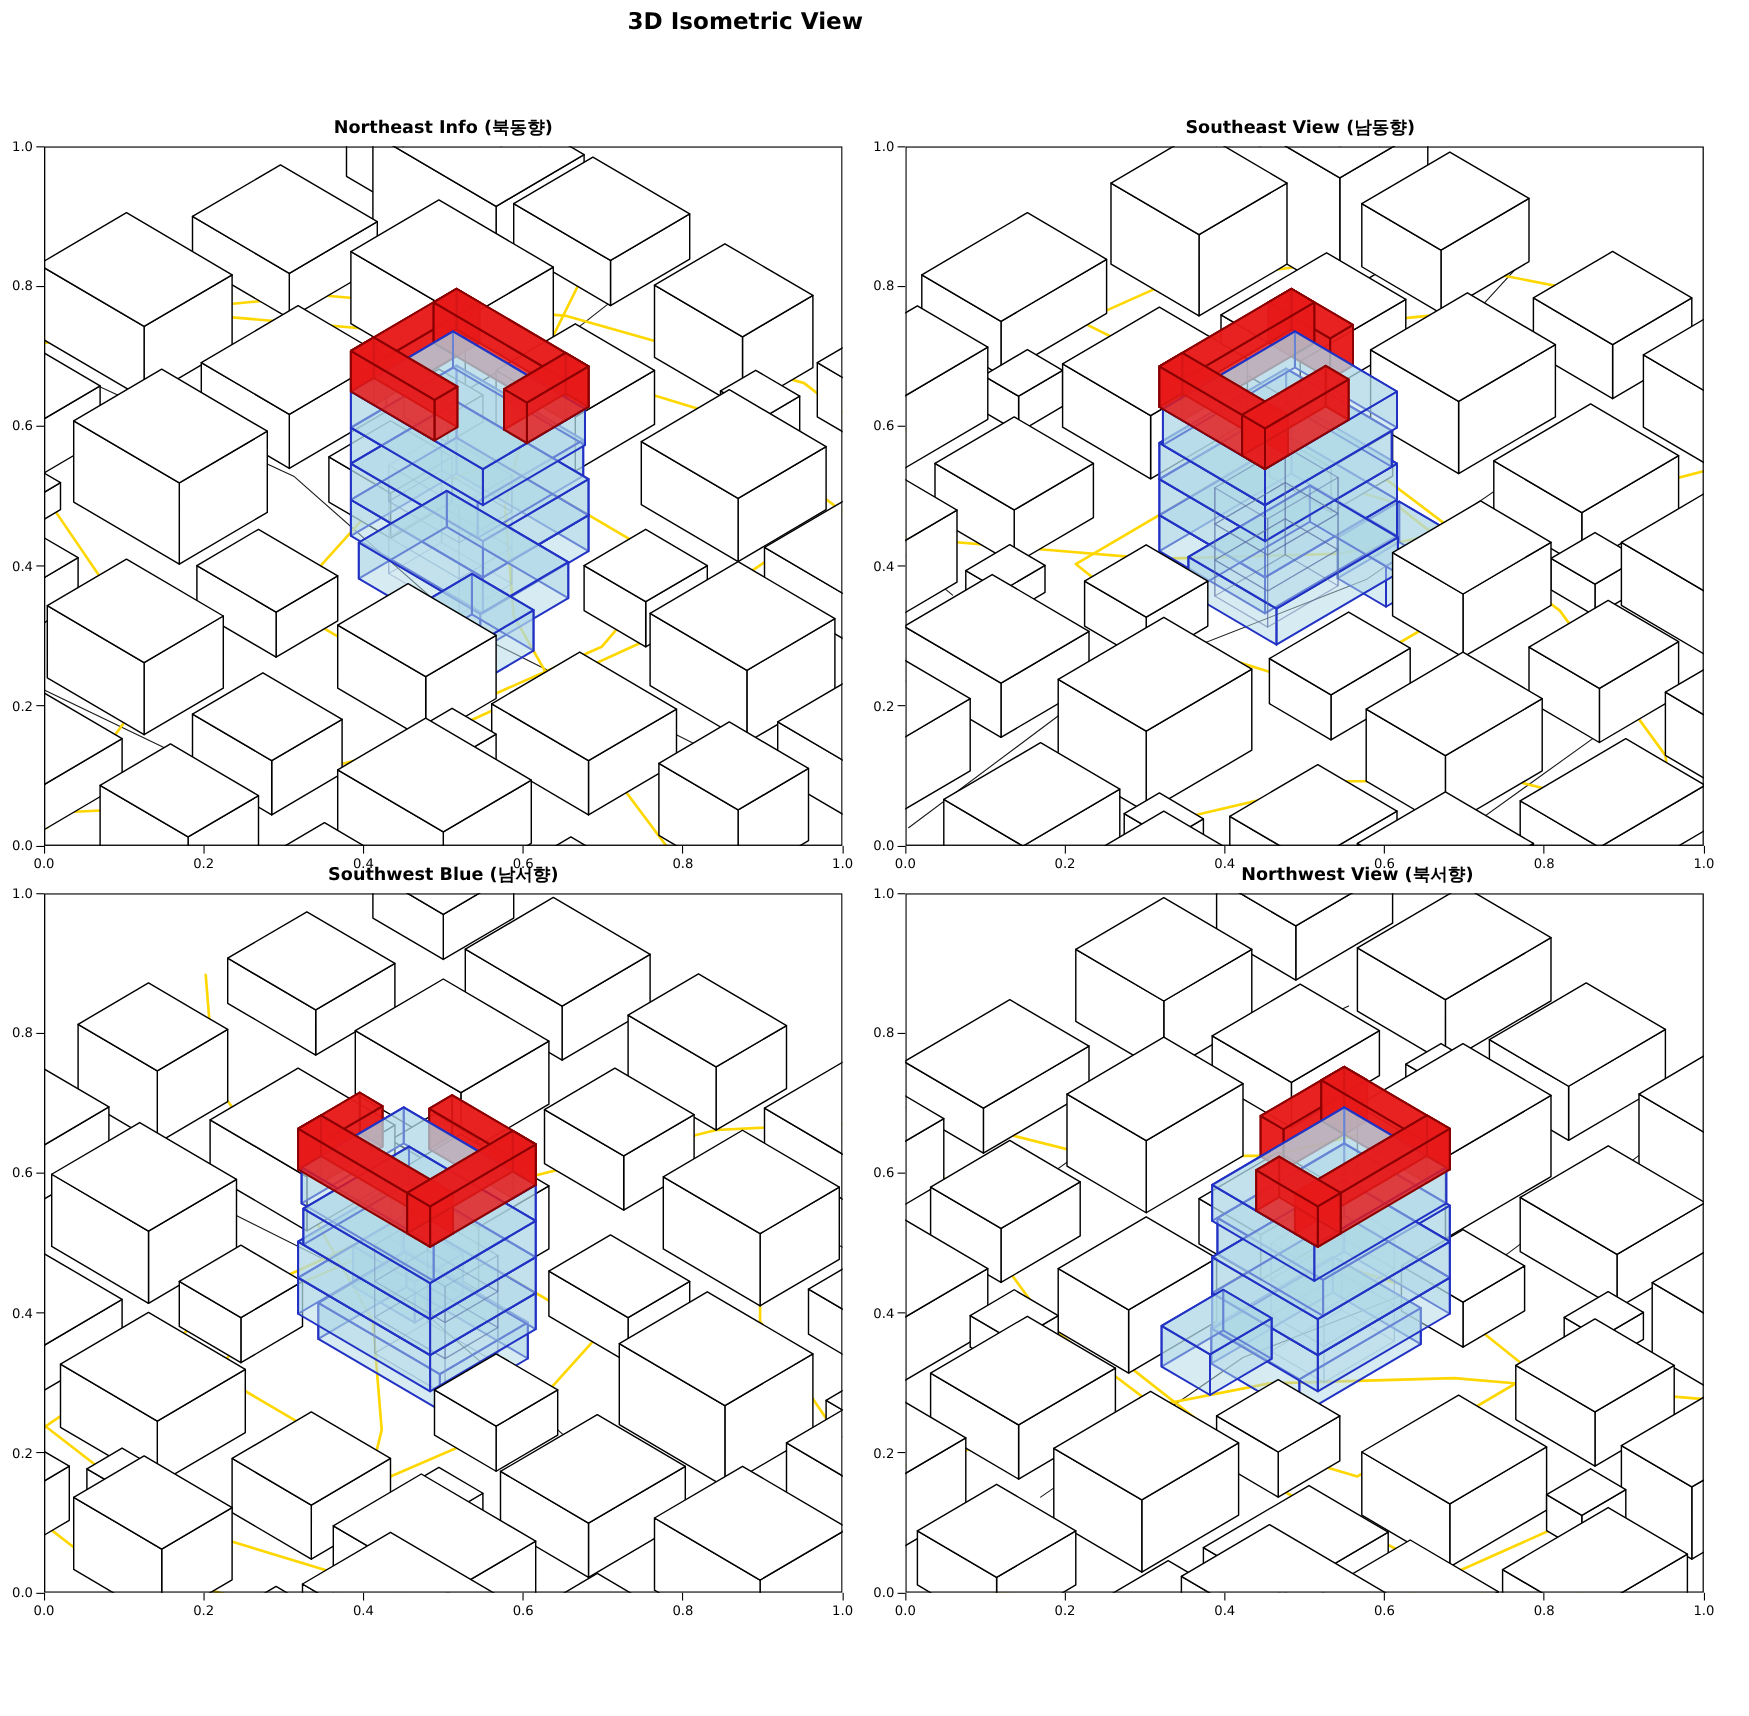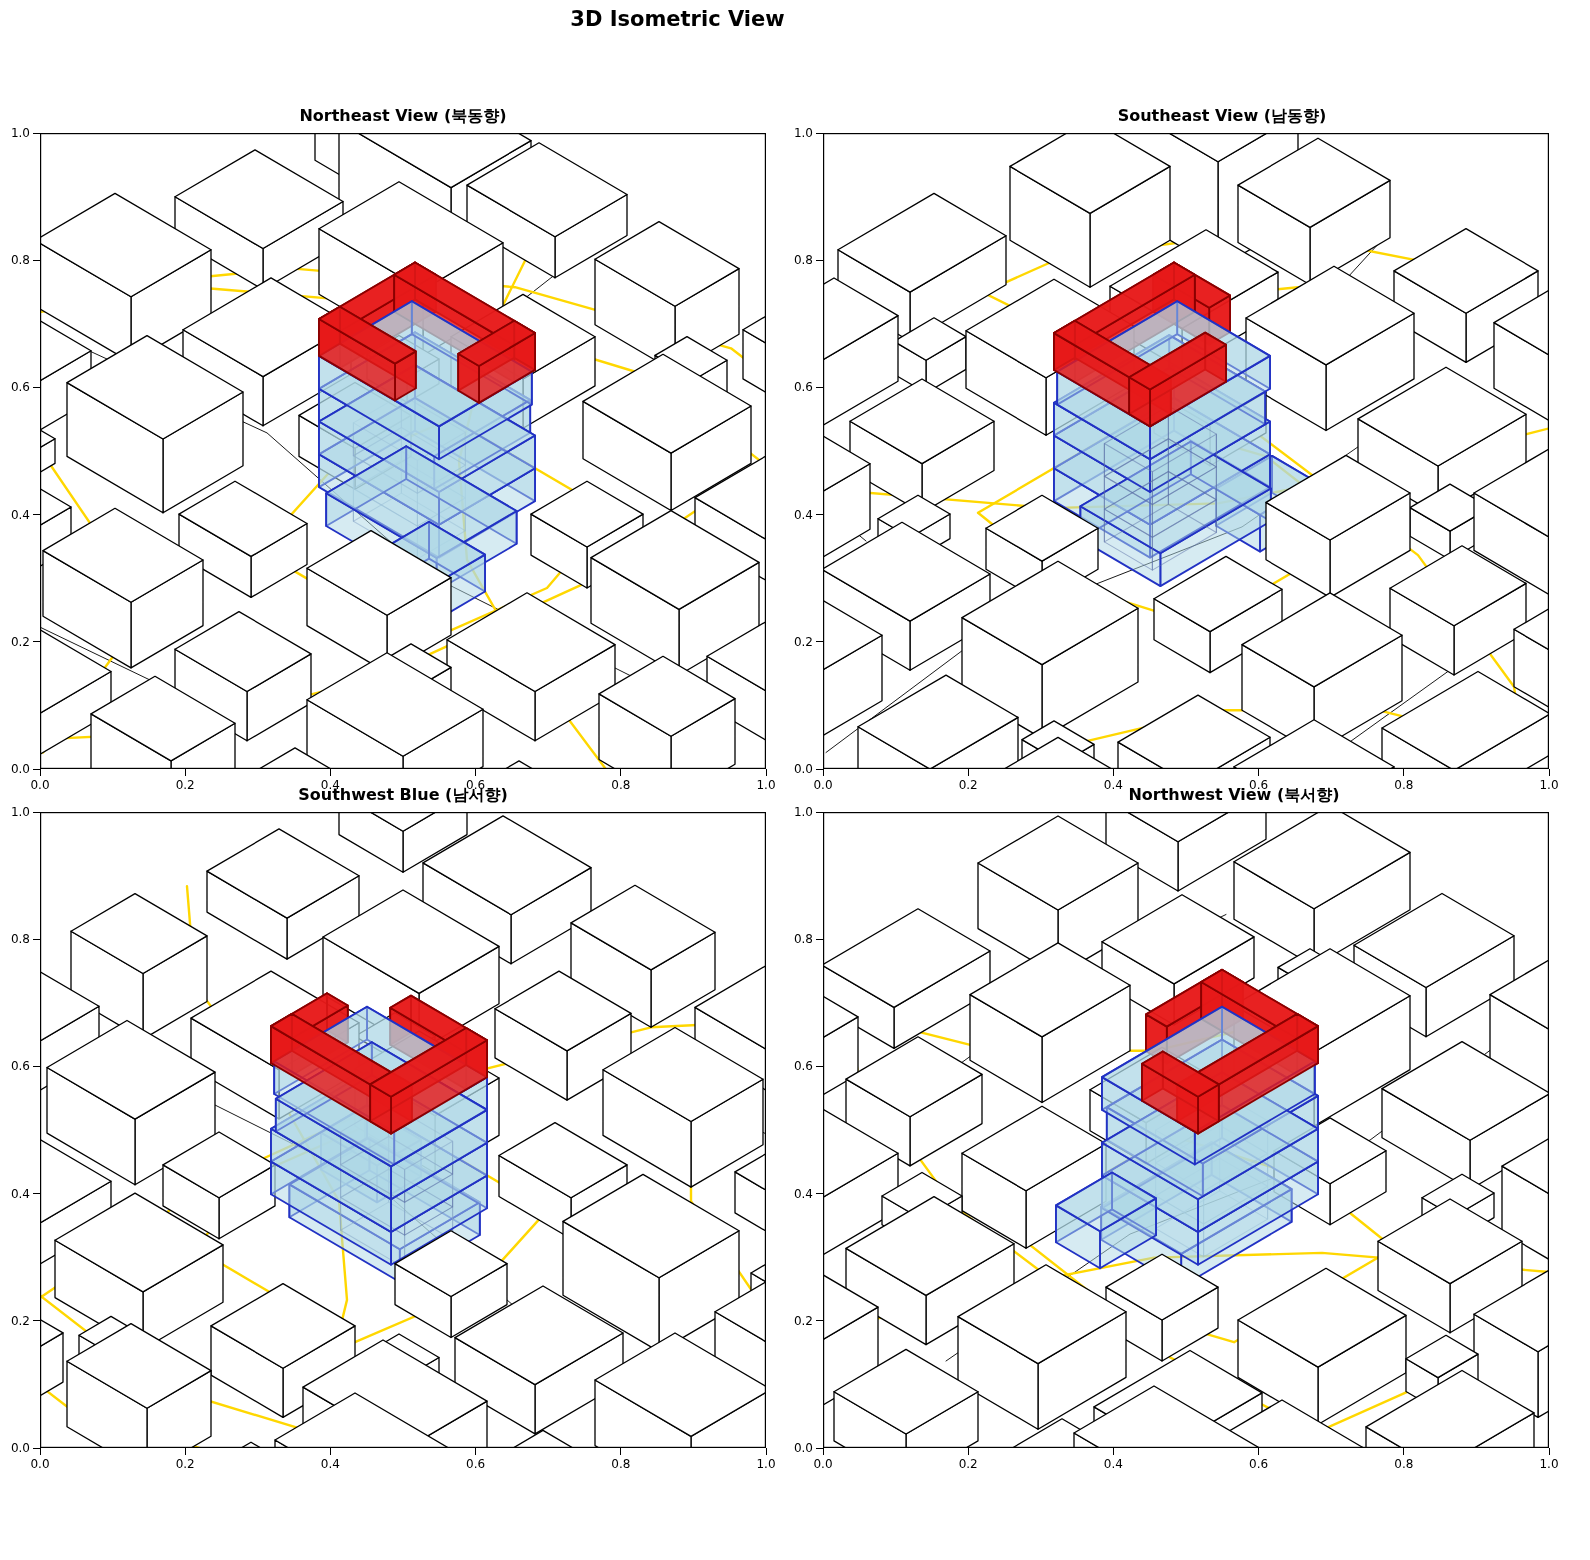--- a/index.html
+++ b/index.html
@@ -19,21 +19,21 @@
               padding:5px 14px;font-size:15px;white-space:nowrap;}
 </style>
 </head>
 <body>
 
 <div id="figure">
   <div class="suptitle">
     <div>3D Isometric View</div>
   </div>
 
-  <div class="panel-title" style="left:403px;top:127px;">Northeast View (북동향)</div>
+  <div class="panel-title" style="left:403px;top:127px;">Northeast Info (북동향)</div>
   <svg id="plot-0" class="plot-svg" style="left:40px;top:133px;" width="726" height="636">
       <rect x="0" y="0" width="726" height="636" fill="#ffffff"></rect>
       <polyline points="3.0,196.5 227.0,299.9 387.0,440.9 603.0,549.0" fill="none" stroke="#1a1a1a" stroke-width="1" stroke-linejoin="round" stroke-linecap="round"></polyline>
       <polyline points="571.0,97.8 475.0,173.0 363.0,220.0" fill="none" stroke="#1a1a1a" stroke-width="1" stroke-linejoin="round" stroke-linecap="round"></polyline>
       <polyline points="683.0,408.0 779.0,492.6 883.0,525.5" fill="none" stroke="#1a1a1a" stroke-width="1" stroke-linejoin="round" stroke-linecap="round"></polyline>
       <polyline points="-157.0,384.5 -13.0,487.9 163.0,572.5" fill="none" stroke="#1a1a1a" stroke-width="1" stroke-linejoin="round" stroke-linecap="round"></polyline>
       <polyline points="267.0,69.6 363.0,126.0 459.0,69.6" fill="none" stroke="#1a1a1a" stroke-width="1" stroke-linejoin="round" stroke-linecap="round"></polyline>
       <polyline points="59.0,154.2 251.0,135.4 475.0,154.2 691.0,215.3 843.0,332.8 891.0,455.0 827.0,567.8" fill="none" stroke="#FFD700" stroke-width="2.4" stroke-linejoin="round" stroke-linecap="round"></polyline>
       <polyline points="-21.0,182.4 155.0,154.2 379.0,173.0 611.0,243.5 763.0,361.0 795.0,473.8 747.0,577.2" fill="none" stroke="#FFD700" stroke-width="2.4" stroke-linejoin="round" stroke-linecap="round"></polyline>
       <polyline points="523.0,50.8 451.0,196.5 419.0,328.1 427.0,426.8 483.0,525.5 571.0,643.0 579.0,741.7" fill="none" stroke="#FFD700" stroke-width="2.4" stroke-linejoin="round" stroke-linecap="round"></polyline>
@@ -224,21 +224,21 @@
       <polygon points="479.0,627.9 559.0,674.9 487.0,717.2 407.0,670.1" fill="#ffffff" stroke="#000000" stroke-width="1.3" stroke-linejoin="round"></polygon>
       <polygon points="343.0,715.9 263.0,762.9 263.0,713.6 343.0,666.6" fill="#ffffff" stroke="#000000" stroke-width="1.3" stroke-linejoin="round"></polygon>
       <polygon points="175.0,711.1 263.0,762.9 263.0,713.6 175.0,661.9" fill="#ffffff" stroke="#000000" stroke-width="1.3" stroke-linejoin="round"></polygon>
       <polygon points="255.0,614.9 343.0,666.6 263.0,713.6 175.0,661.9" fill="#ffffff" stroke="#000000" stroke-width="1.3" stroke-linejoin="round"></polygon>
       <polygon points="427.0,793.4 363.0,831.0 363.0,790.0 427.0,752.4" fill="#ffffff" stroke="#000000" stroke-width="1.3" stroke-linejoin="round"></polygon>
       <polygon points="299.0,793.4 363.0,831.0 363.0,790.0 299.0,752.4" fill="#ffffff" stroke="#000000" stroke-width="1.3" stroke-linejoin="round"></polygon>
       <polygon points="363.0,714.8 427.0,752.4 363.0,790.0 299.0,752.4" fill="#ffffff" stroke="#000000" stroke-width="1.3" stroke-linejoin="round"></polygon>
       <rect x="0.6" y="0.6" width="724.8" height="634.8" fill="none" stroke="#000" stroke-width="1.2"></rect>
     </svg>
 
-  <div class="panel-title" style="left:1222px;top:127px;">Southeast View (남동향)</div>
+  <div class="panel-title" style="left:1182px;top:127px;">Southeast View (남동향)</div>
   <svg id="plot-1" class="plot-svg" style="left:823px;top:133px;" width="726" height="636">
       <rect x="0" y="0" width="726" height="636" fill="#ffffff"></rect>
       <polyline points="3.0,619.5 179.0,487.9 419.0,393.9 603.0,267.0" fill="none" stroke="#1a1a1a" stroke-width="1" stroke-linejoin="round" stroke-linecap="round"></polyline>
       <polyline points="-165.0,285.8 -37.0,342.2 43.0,408.0" fill="none" stroke="#1a1a1a" stroke-width="1" stroke-linejoin="round" stroke-linecap="round"></polyline>
       <polyline points="363.0,220.0 507.0,163.6 563.0,102.5" fill="none" stroke="#1a1a1a" stroke-width="1" stroke-linejoin="round" stroke-linecap="round"></polyline>
       <polyline points="323.0,713.5 499.0,628.9 643.0,525.5" fill="none" stroke="#1a1a1a" stroke-width="1" stroke-linejoin="round" stroke-linecap="round"></polyline>
       <polyline points="-213.0,464.4 -117.0,408.0 -213.0,351.6" fill="none" stroke="#1a1a1a" stroke-width="1" stroke-linejoin="round" stroke-linecap="round"></polyline>
       <polyline points="-69.0,586.6 -101.0,473.8 -69.0,342.2 35.0,215.3 235.0,126.0 443.0,97.8 635.0,135.4" fill="none" stroke="#FFD700" stroke-width="2.4" stroke-linejoin="round" stroke-linecap="round"></polyline>
       <polyline points="-21.0,633.6 -69.0,530.2 -37.0,398.6 83.0,262.3 283.0,173.0 475.0,154.2 651.0,182.4" fill="none" stroke="#FFD700" stroke-width="2.4" stroke-linejoin="round" stroke-linecap="round"></polyline>
       <polyline points="-245.0,314.0 3.0,356.3 227.0,375.1 395.0,370.4 563.0,337.5 763.0,285.8 931.0,281.1" fill="none" stroke="#FFD700" stroke-width="2.4" stroke-linejoin="round" stroke-linecap="round"></polyline>

